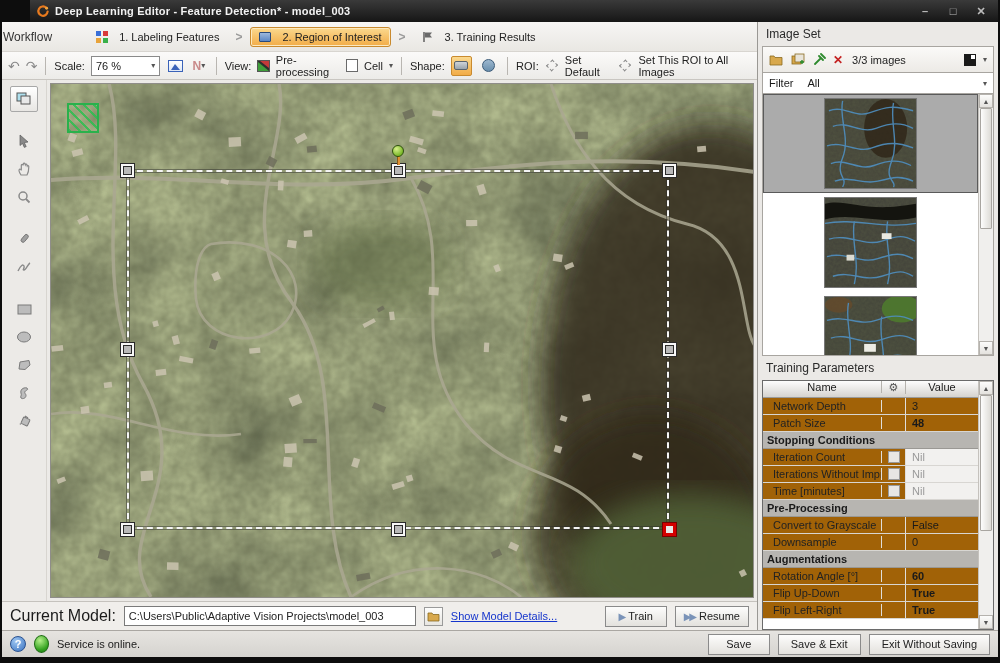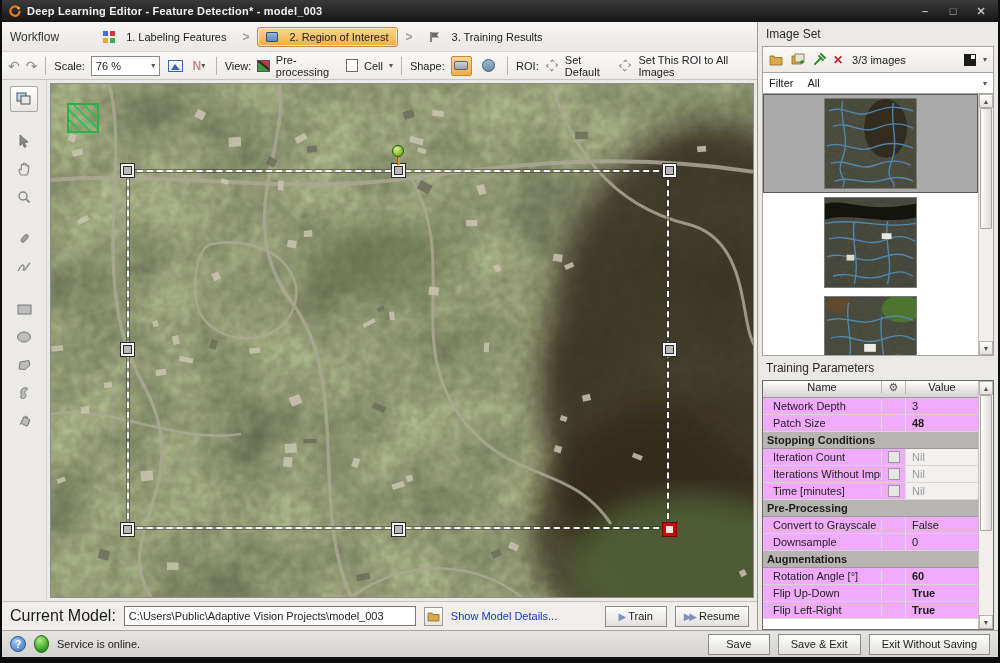--- a/index.html
+++ b/index.html
@@ -3,34 +3,34 @@
 <meta charset="utf-8">
 <style>
   * { margin:0; padding:0; box-sizing:border-box; }
   html,body { width:1000px; height:663px; overflow:hidden;
     font-family:"Liberation Sans", sans-serif; font-size:11px; color:#1a1a1a; }
   .window { width:1000px; height:663px; background:#0d0d0d; display:flex; flex-direction:column;
     border-left:2px solid #0d0d0d; border-right:2px solid #0d0d0d; }
 
   
   .titlebar { height:22px; background:linear-gradient(#3a3a3a,#161616);
-    display:flex; align-items:center; padding:0 6px; gap:6px; flex:0 0 auto; }
+    display:flex; align-items:center; padding:0 6px; gap:6px; flex:0 0 auto;margin-left:28px; }
   .titlebar .flame { width:13px; height:13px; flex:0 0 auto; }
   .titlebar .title { color:#f2f2f2; font-weight:bold; font-size:11px; letter-spacing:.2px; }
   .titlebar .spring { flex:1; }
   .win-btn { color:#bcbcbc; width:22px; text-align:center; font-size:11px; font-weight:bold; cursor:default; }
 
   
   .body-row { flex:1; display:flex; background:#ebe9e6; min-height:0; }
   .left-col { width:757px; display:flex; flex-direction:column; min-width:0; }
   .right-col { width:241px; display:flex; flex-direction:column; border-left:1px solid #9a9894; background:#ebe9e6; }
 
   
   .workflow-bar { height:30px; background:linear-gradient(#f7f6f4,#e9e7e3);
-    display:flex; align-items:center; padding:0 8px; gap:8px; border-bottom:1px solid #d8d5d0; }
+    display:flex; align-items:center; padding:0 1px; gap:8px; border-bottom:1px solid #d8d5d0; }
   .workflow-label { font-size:12px; color:#333; margin-right:28px; }
   .wf-tab { display:flex; align-items:center; gap:11px; padding:3px 8px; border-radius:3px; color:#222; }
   .wf-tab.active { background:linear-gradient(#fbd98e,#f2ac47); border:1px solid #c98a2e; box-shadow:inset 0 0 0 1px #fce9bf; }
   .wf-chevron { color:#9a9a9a; font-weight:bold; font-size:12px; }
   .grid-icon { width:12px; height:12px; display:grid; grid-template-columns:5px 5px; grid-template-rows:5px 5px; gap:2px; }
   .grid-icon i { display:block; }
   .roi-tab-icon { width:12px; height:10px; background:linear-gradient(#9db8dc,#5b87c5); border:1px solid #2a4a7a; border-radius:1px; }
 
   
   .toolbar { height:28px; background:linear-gradient(#fbfaf9,#ecebe8);
@@ -101,38 +101,38 @@
   .vscroll .thumb { position:absolute; left:1px; right:1px; background:linear-gradient(90deg,#fdfdfc,#dddbd6); border:1px solid #a8a5a0; border-radius:1px; }
 
   
   .tp-table-wrap { flex:1; margin:0 4px 0 4px; border:1px solid #6a6a6a; background:#fff; display:flex; min-height:0; }
   .tp-cols { flex:1; overflow:hidden; }
   .tp-header { display:flex; height:17px; background:linear-gradient(#fdfdfd,#d5d3cf); border-bottom:1px solid #9a9a9a; align-items:flex-start; }
   .tp-header .c-name { flex:1; text-align:center; border-right:1px solid #b5b2ad; }
   .tp-header .c-gear { width:24px; text-align:center; border-right:1px solid #b5b2ad; color:#555; font-size:11px; }
   .tp-header .c-val { width:72px; text-align:center; }
   .tp-section { height:17px; background:#b7b5b1; border-bottom:1px solid #9a9894; display:flex; align-items:center; padding-left:4px; font-weight:bold; color:#1a1a1a; }
-  .tp-row { height:17px; display:flex; align-items:center; border-bottom:1px solid #d8d6d2; background:#f0abfc; }
+  .tp-row { height:17px; display:flex; align-items:center; border-bottom:1px solid #d8d6d2; background:#a16207; }
   .tp-row .c-name { flex:1; padding-left:10px; border-right:1px solid #e0dedb; color:#222;
     white-space:nowrap; overflow:hidden; }
   .tp-row .c-check { width:24px; display:flex; align-items:center; justify-content:center; border-right:1px solid #e0dedb; align-self:stretch; }
   .tp-row .c-val { width:72px; padding-left:6px; }
   .tp-row .c-val.bold { font-weight:bold; }
   .tp-row .c-val.muted { color:#9a9a9a; background:#f2f1ef; align-self:stretch; display:flex; align-items:center; }
   .mini-check { width:12px; height:12px; border:1px solid #9a9a9a; background:#e8e6e3; font-size:10px; line-height:10px; text-align:center; color:#c00000; font-weight:bold; }
   .mini-check.checked { background:#fff; }
 
   
   .model-row { height:29px; background:#f0eeeb; border-top:1px solid #c5c2bd;
     display:flex; align-items:center; padding:0 8px; gap:8px; }
   .model-input { width:292px; height:20px; border:1px solid #7a7a7a; background:#fff; font-size:11px;
     font-family:"Liberation Sans", sans-serif; padding:0 4px; color:#222; }
   .folder-btn { width:19px; height:19px; border:1px solid #9a9a9a; background:linear-gradient(#fdfdfc,#e8e6e2);
     display:flex; align-items:center; justify-content:center; }
-  .link { color:#1535cc; }
+  .link { color:#1535cc; text-decoration:underline; }
   .model-row .spring { flex:1; }
   .run-btn { height:21px; min-width:62px; display:flex; align-items:center; justify-content:center; gap:4px;
     background:linear-gradient(#fdfdfc,#e3e1dd); border:1px solid #8a8a8a; padding:0 8px; color:#222; }
   .play { color:#7a93b8; font-size:10px; letter-spacing:-2px; }
 
   
   .status-bar { height:27px; background:linear-gradient(#e6e4e0,#d5d3cf); border-top:1px solid #aaa7a2;
     display:flex; align-items:center; padding:0 8px; gap:8px; flex:0 0 auto; }
   .help-badge { width:16px; height:16px; border-radius:50%; background:radial-gradient(circle at 35% 30%, #9ec7f2, #3a72c0);
     color:#fff; font-weight:bold; font-size:11px; display:flex; align-items:center; justify-content:center; border:1px solid #2a5290; }

